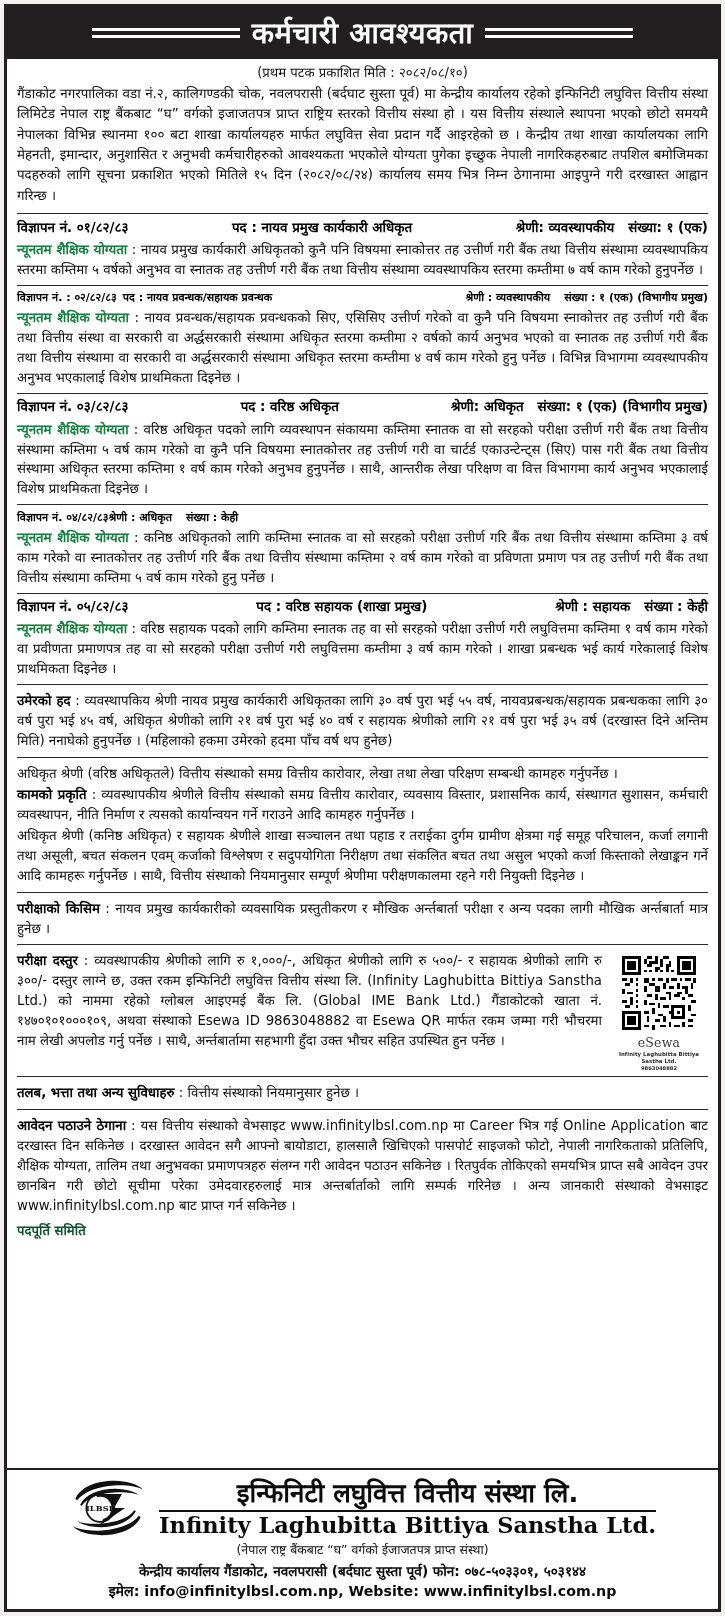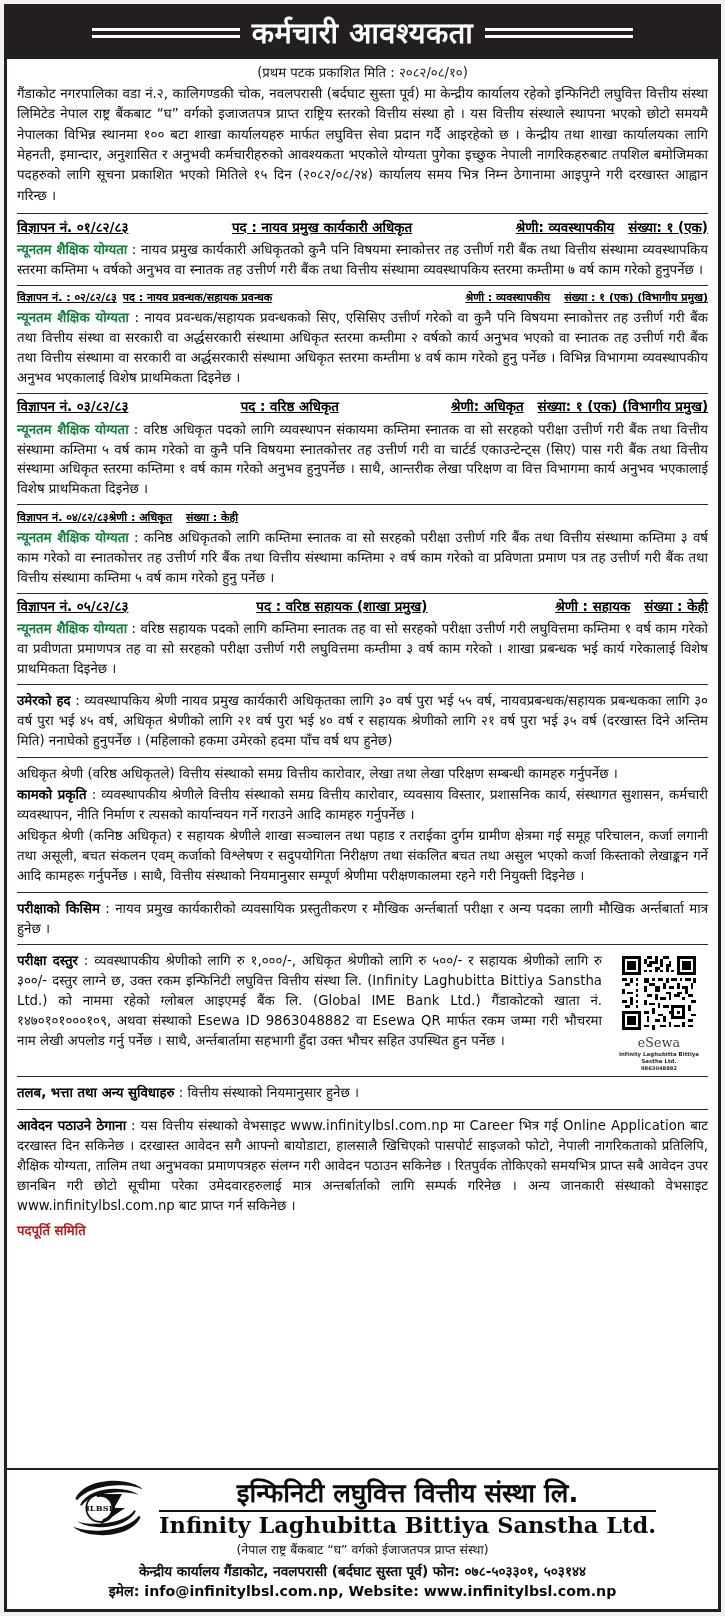--- a/index.html
+++ b/index.html
@@ -98,21 +98,20 @@
 
   
   .vac-head {
     font-size: 13.4px;
     font-weight: bold;
     color: #000;
     display: flex;
     line-height: 1.4;
     padding: 1.5px 0;
     white-space: nowrap;
-    text-decoration: underline;
   }
   .vac-head .vh-adno   { flex: 0 0 auto; }
   .vac-head .vh-post   { flex: 1 1 auto; text-align: center; }
   .vac-head .vh-level  { flex: 0 0 auto; padding-right: 14px; }
   .vac-head .vh-count  { flex: 0 0 auto; }
 
   .vac-head.compact { white-space: nowrap; font-size: 11px; }
   .vac-head.compact .vh-post { text-align: left; padding-left: 6px; }
 
   .qual-para {
@@ -182,21 +181,21 @@
   .note-row {
     display: flex;
     justify-content: space-between;
     align-items: flex-end;
     font-size: 13.2px;
     padding: 2px 0 4px 0;
     gap: 10px;
   }
   .note-text { color: #0e0e0e; line-height: 1.45; }
   .note-text .lbl { font-weight: bold; color: #000; }
-  .committee { font-weight: bold; color: #b91c1c; white-space: nowrap; text-align: right; }
+  .committee { font-weight: bold; color: #14532d; white-space: nowrap; text-align: right; }
 
   
   .footer {
     border-top: 2.5px solid #231f20;
     padding: 7px 10px 8px 10px;
     flex: 0 0 auto;
     background: #fff;
   }
   .brand-row {
     display: flex;

